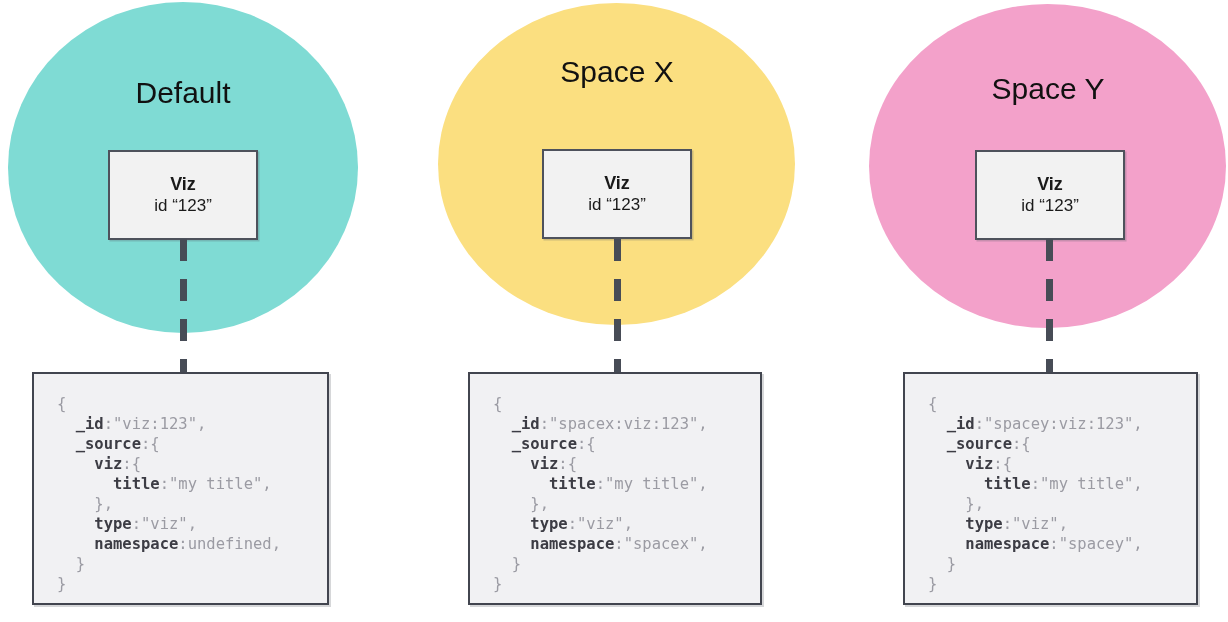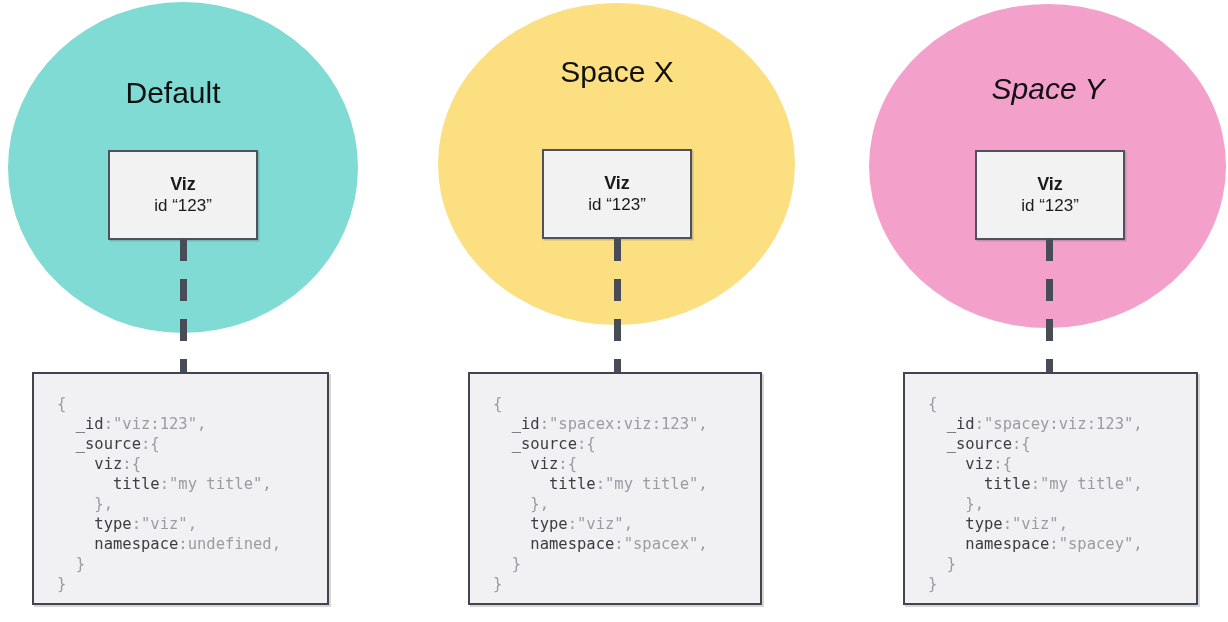--- a/index.html
+++ b/index.html
@@ -26,23 +26,23 @@
 
   
   .panel-title {
     position: absolute;
     width: 240px;
     text-align: center;
     font-size: 30px;
     line-height: 36px;
     color: #111111;
   }
-  .t1 { left: 53px;  top: 75px; }
+  .t1 { left: 63px;  top: 75px; }
   .t2 { left: 497px; top: 54px; }
-  .t3 { left: 928px; top: 71px; font-style: italic; }
+  .t3 { left: 928px; top: 71px; }
 
   
   .viz-card {
     position: absolute;
     width: 150px;
     height: 90px;
     box-sizing: border-box;
     background: #f2f2f2;
     border: 2px solid #4e525c;
     box-shadow: 1.5px 1.5px 0 rgba(90,95,105,0.28);
@@ -84,21 +84,21 @@
     padding: 20px 0 0 23px;
     font-family: "DejaVu Sans Mono", "Liberation Mono", monospace;
     font-size: 15.5px;
     line-height: 20px;
     white-space: pre;
     overflow: hidden;
   }
   .b1 { left: 32px;  top: 372px; width: 297px; height: 233px; }
   .b2 { left: 468px; top: 372px; width: 294px; height: 233px; }
   .b3 { left: 903px; top: 372px; width: 295px; height: 233px; }
-  .code-line .k { font-weight: 400; }
+  .code-line .k { font-weight: 700; }
 </style>
 </head>
 <body>
 
 <div id="canvas">
 
   <div>
     <div class="circle c1" style="background: rgb(127, 219, 212);"></div>
     <div class="panel-title t1">Default</div>
     <div class="viz-card v1">

